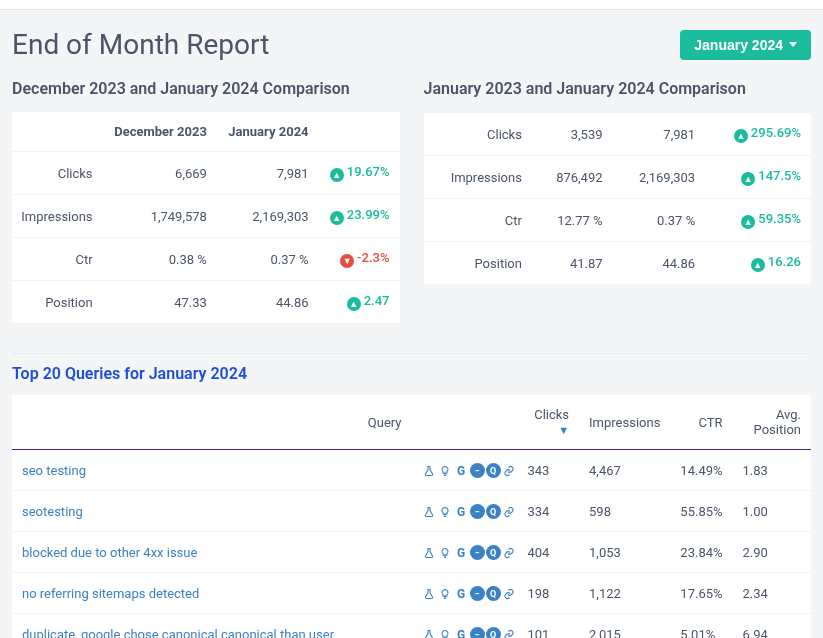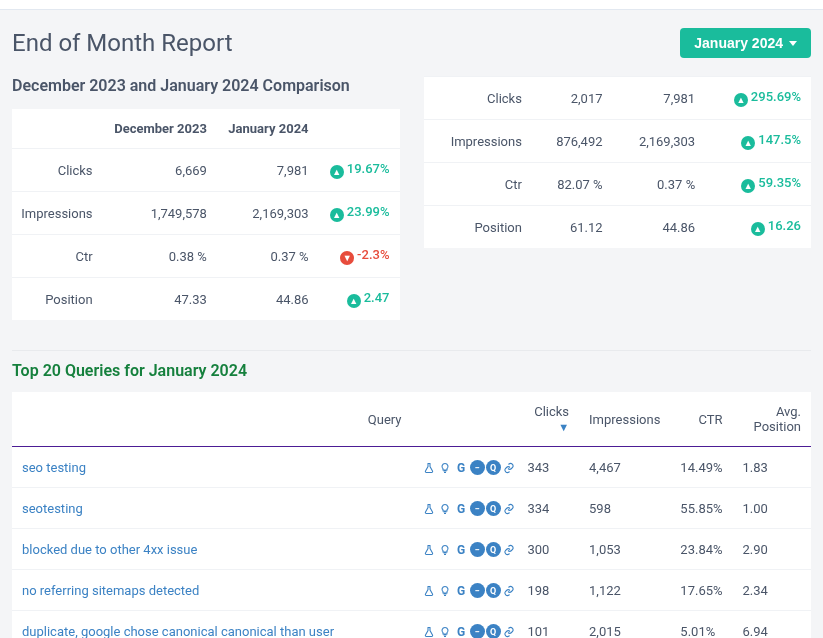--- a/index.html
+++ b/index.html
@@ -10,21 +10,21 @@
     font-size: 14px;
     width: 823px;
   }
   .top-bar { background:#fff; height:10px; border-bottom:1px solid #e2e8f0;}
   .container { padding: 10px 12px 0 12px; }
   .header-row {
     display:flex; justify-content:space-between; align-items:center;
     margin: 8px 0 18px 0;
   }
   .page-title {
-    color:#4a5568; font-size:24px; font-weight:400;
+    color:#4a5568; font-size:28px; font-weight:400;
   }
   .month-btn {
     background:#1abc9c; color:#fff; border:none;
     padding: 7px 14px; border-radius:4px; font-size:14px; font-weight:600;
     display:flex; align-items:center; gap:6px; cursor:pointer;
   }
   .caret-down {
     width:0;height:0;border-left:4px solid transparent;border-right:4px solid transparent;
     border-top:5px solid #fff; display:inline-block;
   }
@@ -40,21 +40,21 @@
   .cmp-table td:first-child, .cmp-table th:first-child { padding-left:8px;}
   .delta { color:#1abc9c; font-weight:500; white-space:nowrap;}
   .delta.neg { color:#e74c3c;}
   .delta-icon {
     display:inline-flex; width:14px; height:14px; border-radius:50%;
     background:#1abc9c; color:#fff; font-size:9px; align-items:center; justify-content:center;
     margin-right:3px; vertical-align:-2px;
   }
   .delta.neg .delta-icon { background:#e74c3c;}
   hr.sep { border:none; border-top:1px solid #e8eaed; margin: 0 0 10px 0;}
-  .queries-title { font-size:16px; font-weight:600; color:#15803d; margin:6px 0 12px 0;}
+  .queries-title { font-size:16px; font-weight:600; color:#1d4ed8; margin:6px 0 12px 0;}
   .q-table { width:100%; background:#fff; border-collapse:collapse; font-size:13px;}
   .q-table th { text-align:right; padding:12px 10px; font-weight:400; color:#4a5568; border-bottom:1px solid #4c1d95;}
   .q-table td { padding:12px 10px; border-top:1px solid #f0f2f5; color:#4a5568;}
   .q-link { color:#3b82c4; text-decoration:none; cursor:pointer;}
   .sort-caret { color:#3b82c4; font-size:11px; margin-left:3px;}
   .icon-cluster { white-space:nowrap; }
   .mini-icon {
     display:inline-flex; align-items:center; justify-content:center;
     width:15px; height:15px; font-size:10px; font-weight:700;
     color:#3b82c4; margin-right:1px; vertical-align:middle; cursor:pointer;
@@ -113,43 +113,44 @@
           <td>Position</td>
           <td>47.33</td>
           <td>44.86</td>
           <td><span class="delta"><span class="delta-icon">▲</span><span>2.47</span></span></td>
         </tr>
       </tbody>
         </table>
     </div>
 
     <div class="compare-card">
+      <div class="compare-title">January 2023 and January 2024 Comparison</div>
       <table class="cmp-table">
         <tbody>
         <tr>
           <td>Clicks</td>
-          <td>2,017</td>
+          <td>3,539</td>
           <td>7,981</td>
           <td><span class="delta"><span class="delta-icon">▲</span><span>295.69%</span></span></td>
         </tr>
         <tr>
           <td>Impressions</td>
           <td>876,492</td>
           <td>2,169,303</td>
           <td><span class="delta"><span class="delta-icon">▲</span><span>147.5%</span></span></td>
         </tr>
         <tr>
           <td>Ctr</td>
-          <td>82.07 %</td>
+          <td>12.77 %</td>
           <td>0.37 %</td>
           <td><span class="delta"><span class="delta-icon">▲</span><span>59.35%</span></span></td>
         </tr>
         <tr>
           <td>Position</td>
-          <td>61.12</td>
+          <td>41.87</td>
           <td>44.86</td>
           <td><span class="delta"><span class="delta-icon">▲</span><span>16.26</span></span></td>
         </tr>
       </tbody>
         </table>
     </div>
 
   </div>
 
   <hr class="sep">
@@ -219,21 +220,21 @@
                 </svg>
               </span><span class="mini-icon">
                 <svg viewBox="0 0 24 24" fill="none" stroke="#3b82c4" stroke-width="2.2">
                   <path d="M9 18h6M10 21h4M12 3a6 6 0 0 0-4 10.5V16h8v-2.5A6 6 0 0 0 12 3z"></path>
                 </svg>
               </span><span class="mini-icon" style="font-size:12px;">G</span><span class="mini-icon circle">−</span><span class="mini-icon circle">Q</span><span class="mini-icon">
                 <svg viewBox="0 0 24 24" fill="none" stroke="#3b82c4" stroke-width="2.2">
                   <path d="M10 13a5 5 0 0 0 7 0l2-2a5 5 0 0 0-7-7l-1 1M14 11a5 5 0 0 0-7 0l-2 2a5 5 0 0 0 7 7l1-1"></path>
                 </svg>
               </span></span></td>
-          <td class="col-clicks">300</td>
+          <td class="col-clicks">404</td>
           <td>1,053</td>
           <td>23.84%</td>
           <td>2.90</td>
         </tr>
         <tr>
           <td><a class="q-link">no referring sitemaps detected</a></td>
           <td class="col-clicks" style="text-align:right;padding-right:0;"><span class="icon-cluster"><span class="mini-icon">
                 <svg viewBox="0 0 24 24" fill="none" stroke="#3b82c4" stroke-width="2.2">
                   <path d="M9 3h6M10 3v6l-5 9a2 2 0 0 0 1.8 3h10.4a2 2 0 0 0 1.8-3l-5-9V3"></path>
                 </svg>

